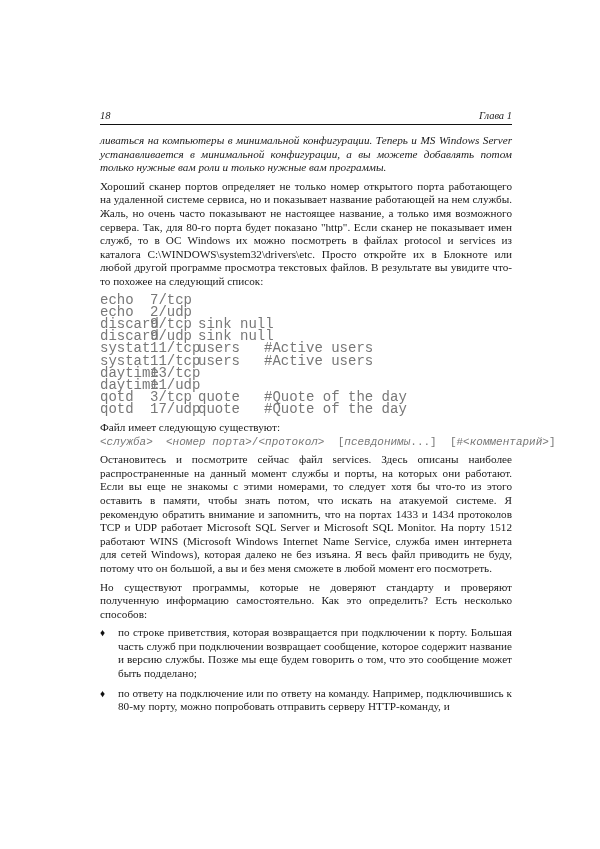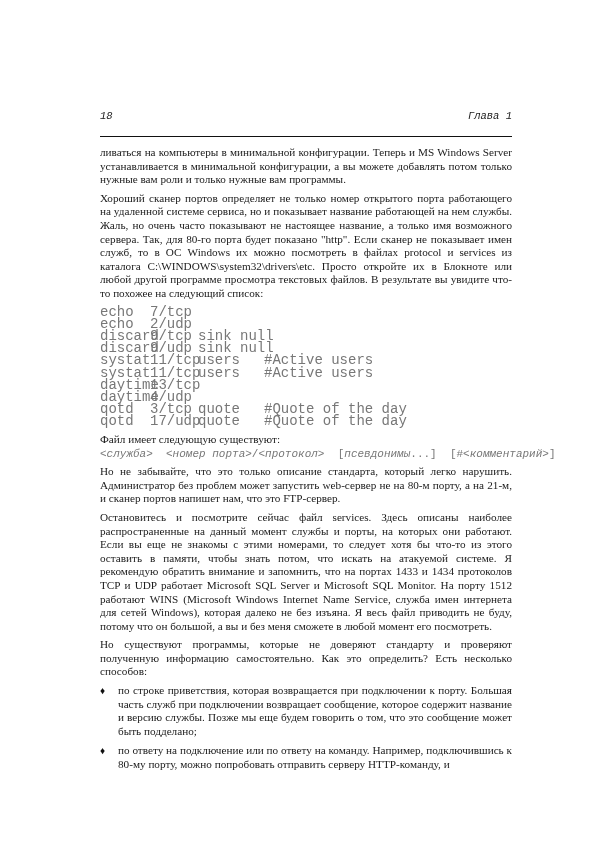--- a/index.html
+++ b/index.html
@@ -17,41 +17,42 @@
     .page {
       position: absolute;
       left: 100px;
       top: 110px;
       width: 412px;
     }
     .running-head {
       display: flex;
       justify-content: space-between;
       align-items: flex-end;
-      font-family: Liberation Mono, monospace;
+      font-family: Liberation Serif, serif;
       font-style: italic;
       font-size: 10.5px;
       line-height: 12px;
-      padding-bottom: 14px;
+      padding-bottom: 2px;
       border-bottom: 1.2px solid #111;
       color: #222;
       gap: 47px;
     }
     .body-text {
       font-family: "Liberation Serif", serif;
       font-size: 11.2px;
       line-height: 13.6px;
       text-align: justify;
       color: #1a1a1a;
     }
     p {
       margin: 0;
     }
     p.first {
       margin-top: 9px;
+      font-style: italic;
     }
     p + p, .code + p, p + .code, .struct + p, .bullets {
       margin-top: 5px;
     }
     .code {
       font-family: "Liberation Mono", monospace;
       font-size: 14px;
       line-height: 12.2px;
       color: #777;
       margin-top: 3px;
@@ -148,21 +149,21 @@
         <span class="c4">#Active users</span>
       </div>
       <div class="code-row">
         <span class="c1">daytime</span>
         <span class="c2">13/tcp</span>
         <span class="c3"></span>
         <span class="c4"></span>
       </div>
       <div class="code-row">
         <span class="c1">daytime</span>
-        <span class="c2">4/udp</span>
+        <span class="c2">11/udp</span>
         <span class="c3"></span>
         <span class="c4"></span>
       </div>
       <div class="code-row">
         <span class="c1">qotd</span>
         <span class="c2">3/tcp</span>
         <span class="c3">quote</span>
         <span class="c4">#Quote of the day</span>
       </div>
       <div class="code-row">
@@ -170,21 +171,20 @@
         <span class="c2">17/udp</span>
         <span class="c3">quote</span>
         <span class="c4">#Quote of the day</span>
       </div>
     </div>
 
     <p>Файл имеет следующую существуют:</p>
 
     <div class="struct"><span>&lt;служба&gt;</span>  <span>&lt;номер порта&gt;</span><span class="plain">/</span><span>&lt;протокол&gt;</span>  <span class="plain">[</span><span>псевдонимы</span><span class="plain">...]</span>  <span class="plain">[#</span><span>&lt;комментарий&gt;</span><span class="plain">]</span></div>
 
-    <p>Но не забывайте, что это только описание стандарта, который легко нарушить. Администратор без проблем может запустить web-сервер не на 80-м порту, а на 21-м, и сканер портов напишет нам, что это FTP-сервер.</p>
 
     <p>Остановитесь и посмотрите сейчас файл services. Здесь описаны наиболее распространенные на данный момент службы и порты, на которых они работают. Если вы еще не знакомы с этими номерами, то следует хотя бы что-то из этого оставить в памяти, чтобы знать потом, что искать на атакуемой системе. Я рекомендую обратить внимание и запомнить, что на портах 1433 и 1434 протоколов TCP и UDP работает Microsoft SQL Server и Microsoft SQL Monitor. На порту 1512 работают WINS (Microsoft Windows Internet Name Service, служба имен интернета для сетей Windows), которая далеко не без изъяна. Я весь файл приводить не буду, потому что он большой, а вы и без меня сможете в любой момент его посмотреть.</p>
 
     <p>Но существуют программы, которые не доверяют стандарту и проверяют полученную информацию самостоятельно. Как это определить? Есть несколько способов:</p>
 
     <ul class="bullets">
       <li>
         <span class="bullet-glyph">♦</span>
         <span>по строке приветствия, которая возвращается при подключении к порту. Большая часть служб при подключении возвращает сообщение, которое содержит название и версию службы. Позже мы еще будем говорить о том, что это сообщение может быть подделано;</span>
       </li>

